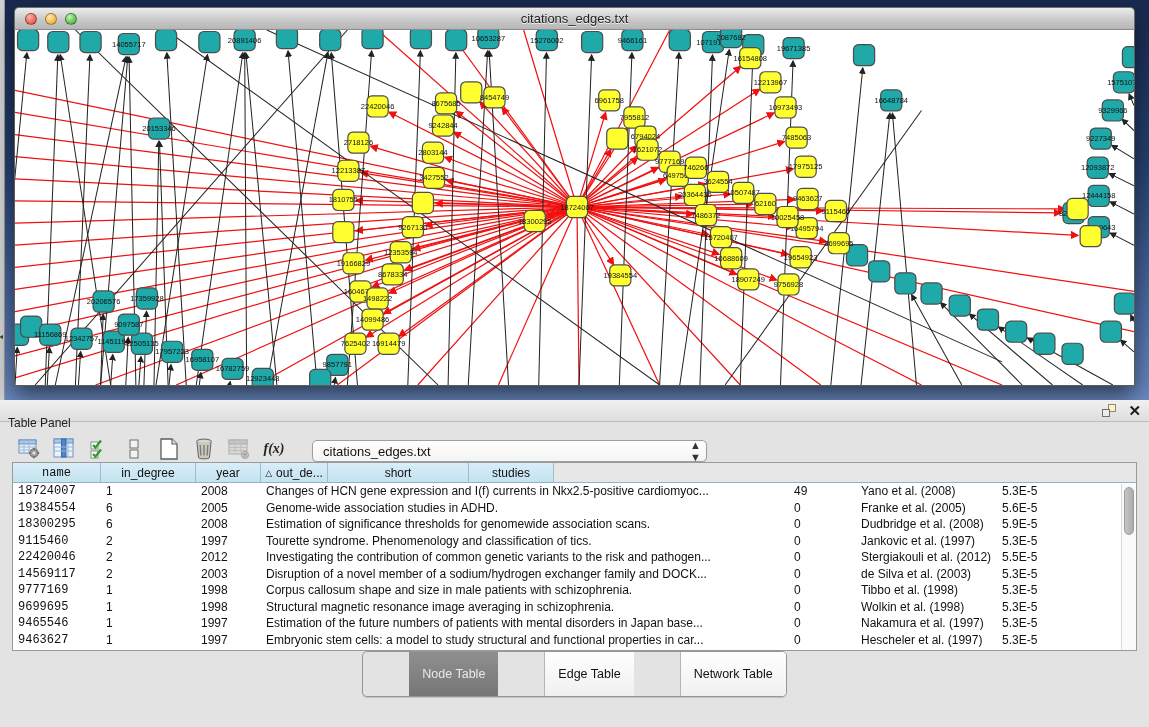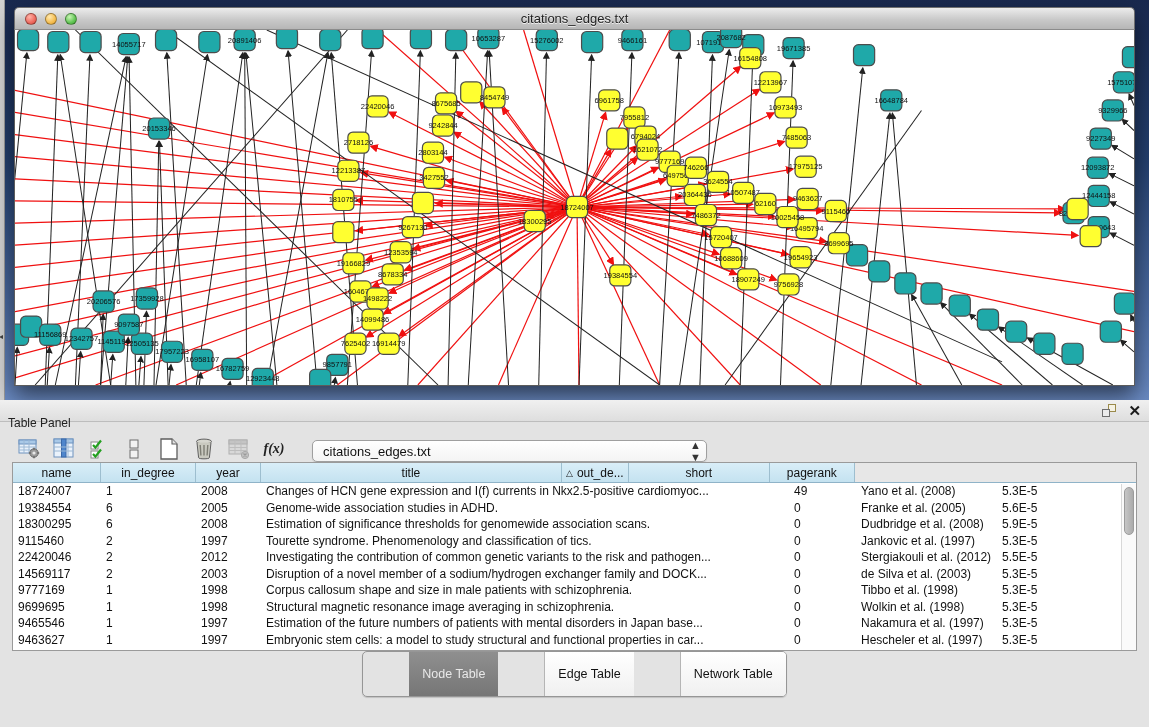--- a/index.html
+++ b/index.html
@@ -53,21 +53,21 @@
   .table-box { flex:0 0 189px; height:189px; border:1px solid #9a9a9a; background:#fff;
     display:flex; flex-direction:column; position:relative; overflow:hidden; }
   .thead { display:flex; height:20px; flex:0 0 20px; background:#cfe8f5; border-bottom:1px solid #8fb3c8; }
   .th { display:flex; align-items:center; justify-content:center; font-size:12px; color:#111;
     border-right:1px solid #9dbecf; background:linear-gradient(180deg,#d9eef8,#c4e2f0); overflow:hidden; white-space:nowrap; }
   .th.filler { background:#e7e7e7; border-right:none; flex:1; }
   .sort-glyph { font-size:9px; margin-right:4px; color:#1a1a1a; }
   .tbody { flex:1; overflow:hidden; }
   .tr { display:flex; height:16.5px; align-items:center; background:#fff; }
   .td { font-size:12px; color:#111; padding-left:5px; overflow:hidden; white-space:nowrap; text-overflow:clip; }
-  .w-name{width:88px;flex:0 0 88px;} .w-indeg{width:95px;flex:0 0 95px;} .w-year{width:65px;flex:0 0 65px;}
+  .w-name{width:88px;flex:0 0 88px;font-family:Liberation Mono, monospace;} .w-indeg{width:95px;flex:0 0 95px;} .w-year{width:65px;flex:0 0 65px;}
   .w-title{flex:1 1 auto;min-width:0;} .w-outdeg{width:67px;flex:0 0 67px;} .w-short{width:141px;flex:0 0 141px;}
   .w-pr{width:85px;flex:0 0 85px;} .w-fill{width:54px;flex:0 0 54px;}
   .vscroll { position:absolute; right:0; top:21px; bottom:0; width:15px; background:#fafafa; border-left:1px solid #d8d8d8; }
   .vthumb { position:absolute; left:2px; right:2px; top:3px; height:48px; border-radius:6px;
     background:linear-gradient(90deg,#c6c6c6,#ababab); border:1px solid #9b9b9b; }
 
   
   .tabs-row { flex:0 0 30px; display:flex; align-items:center; justify-content:center; }
   .seg-control { display:inline-flex; border:1px solid #969696; border-radius:5px; overflow:hidden;
     box-shadow:0 1px 1px rgba(0,0,0,.15); }
@@ -763,32 +763,29 @@
       <div class="thead">
         <div class="th w-name">
             <span>name</span>
           </div>
         <div class="th w-indeg">
             <span>in_degree</span>
           </div>
         <div class="th w-year">
             <span>year</span>
           </div>
-        <div class="th w-title">
-            <span>title</span>
-          </div>
         <div class="th w-outdeg">
           <span class="sort-glyph">△</span>
           <span>out_de...</span>
         </div>
         <div class="th w-short">
             <span>short</span>
           </div>
         <div class="th w-pr">
-            <span>pagerank</span>
+            <span>studies</span>
           </div>
         <div class="th filler"></div>
       </div>
       <div class="tbody" id="table-body">
           <div class="tr">
             <div class="td w-name">18724007</div>
             <div class="td w-indeg">1</div>
             <div class="td w-year">2008</div>
             <div class="td w-title">Changes of HCN gene expression and I(f) currents in Nkx2.5-positive cardiomyoc...</div>
             <div class="td w-outdeg">49</div>

